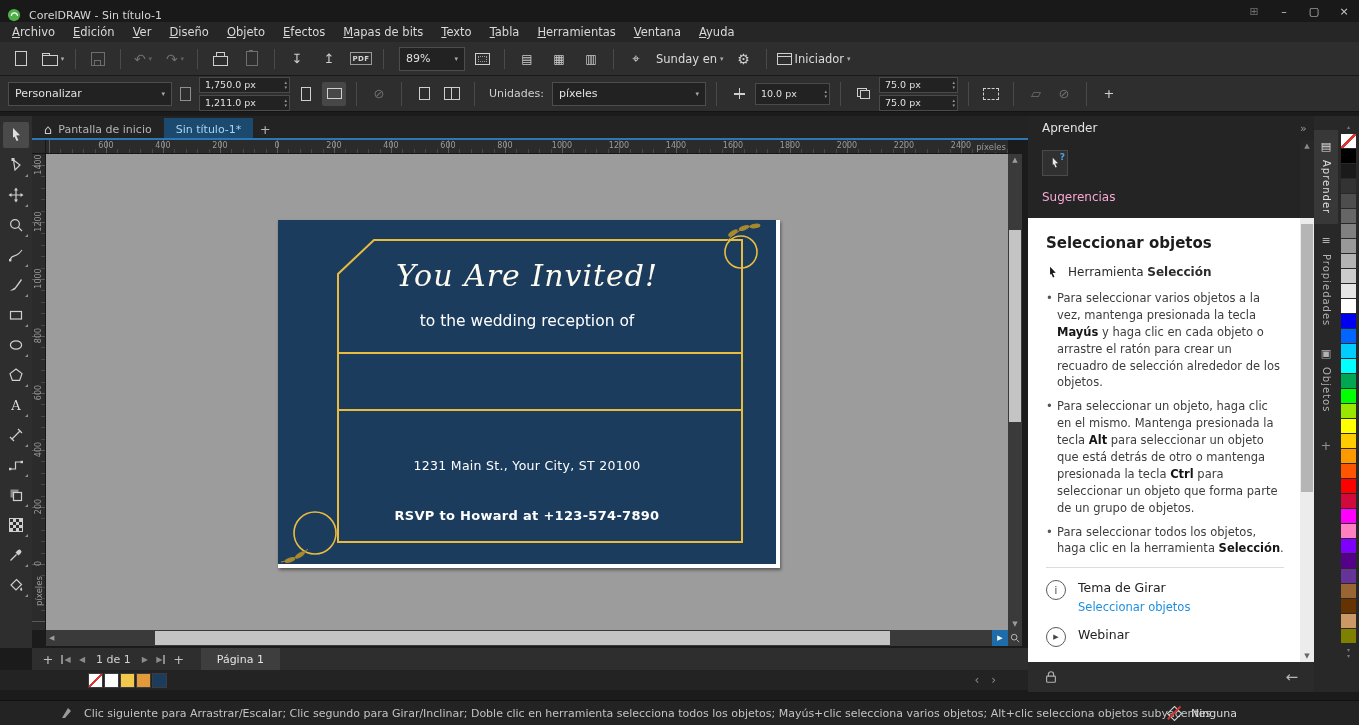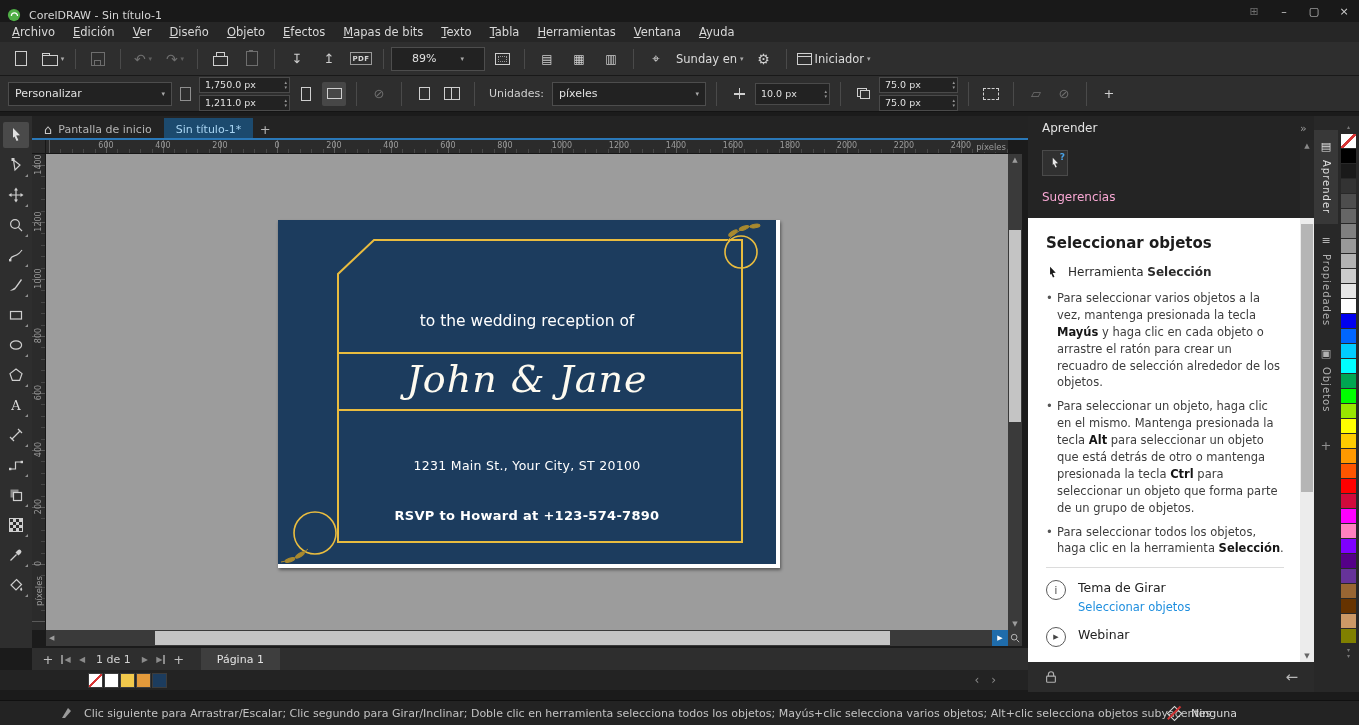--- a/index.html
+++ b/index.html
@@ -20,21 +20,21 @@
   .menu-item::first-letter{text-decoration:underline;}
 
   
   .toolbar{position:absolute;top:42px;left:0;width:100%;height:34px;background:#2e2e2e;border-bottom:1px solid #191919;
            display:flex;align-items:center;padding-left:6px;gap:2px;box-sizing:border-box;}
   .tbtn{height:26px;min-width:24px;display:flex;align-items:center;justify-content:center;border-radius:2px;color:#cfcfcf;gap:3px;padding:0 3px;position:relative;}
   .tbtn.dis{opacity:.4;}
   .tsep{width:1px;height:20px;background:#4a4a4a;margin:0 5px;flex:none;}
   .caret{font-size:7px;color:#aaa;}
   .g12{font-size:12px;} .g13{font-size:13px;} .g14{font-size:14px;}
-  .tcombo{height:22px;background:#222;border:1px solid #4d4d4d;display:flex;align-items:center;padding:0 20px;font-size:11px;color:#e0e0e0;gap:6px;}
+  .tcombo{height:22px;background:#222;border:1px solid #4d4d4d;display:flex;align-items:center;padding:0 6px;font-size:11px;color:#e0e0e0;gap:6px;margin-left:8px;}
   .zoomc{width:52px;justify-content:space-between;}
   .lblbtn{font-size:11.5px;color:#dcdcdc;}
 
   
   .ic{position:relative;display:inline-block;}
   .ic-newdoc{width:10px;height:13px;border:1px solid #cfcfcf;}
   .ic-folder{width:14px;height:9px;border:1px solid #cfcfcf;margin-top:4px;}
   .ic-folder::before{content:'';position:absolute;top:-3px;left:-1px;width:6px;height:2px;border:1px solid #cfcfcf;border-bottom:none;}
   .ic-save{width:12px;height:12px;border:1px solid #cfcfcf;}
   .ic-save::after{content:'';position:absolute;left:2px;bottom:-1px;width:5px;height:5px;border:1px solid #cfcfcf;border-bottom:none;}
@@ -547,22 +547,22 @@
           <g class="leaves" stroke="#a8892f" fill="#a8892f" stroke-width="1">
             <path d="M449 21 Q460 8 478 5" fill="none" stroke="#a8892f"></path>
             <ellipse cx="455" cy="13" rx="5" ry="1.8" transform="rotate(-35 455 13)" stroke="#a8892f" fill="#a8892f"></ellipse>
             <ellipse cx="466" cy="8" rx="5" ry="1.8" transform="rotate(-20 466 8)" stroke="#a8892f" fill="#a8892f"></ellipse>
             <ellipse cx="477" cy="6" rx="5" ry="1.8" transform="rotate(-8 477 6)" stroke="#a8892f" fill="#a8892f"></ellipse>
             <path d="M30 329 Q18 340 3 342" fill="none" stroke="#a8892f"></path>
             <ellipse cx="22" cy="335" rx="5" ry="1.8" transform="rotate(148 22 335)" stroke="#a8892f" fill="#a8892f"></ellipse>
             <ellipse cx="12" cy="340" rx="5" ry="1.8" transform="rotate(162 12 340)" stroke="#a8892f" fill="#a8892f"></ellipse>
           </g>
         </svg>
+        <div class="inv-t inv-script t-invited">You Are Invited!</div>
         <div class="inv-t t-sub">to the wedding reception of</div>
-        <div class="inv-t inv-script t-names">John &amp; Jane</div>
         <div class="inv-t t-addr">1231 Main St., Your City, ST 20100</div>
         <div class="inv-t t-rsvp">RSVP to Howard at +123-574-7890</div>
       </div>
     </div>
   </div>
 
   <div class="vscroll">
     <span class="sarr va-up">▲</span>
     <div class="vthumb"></div>
     <span class="sarr va-dn">▼</span>

